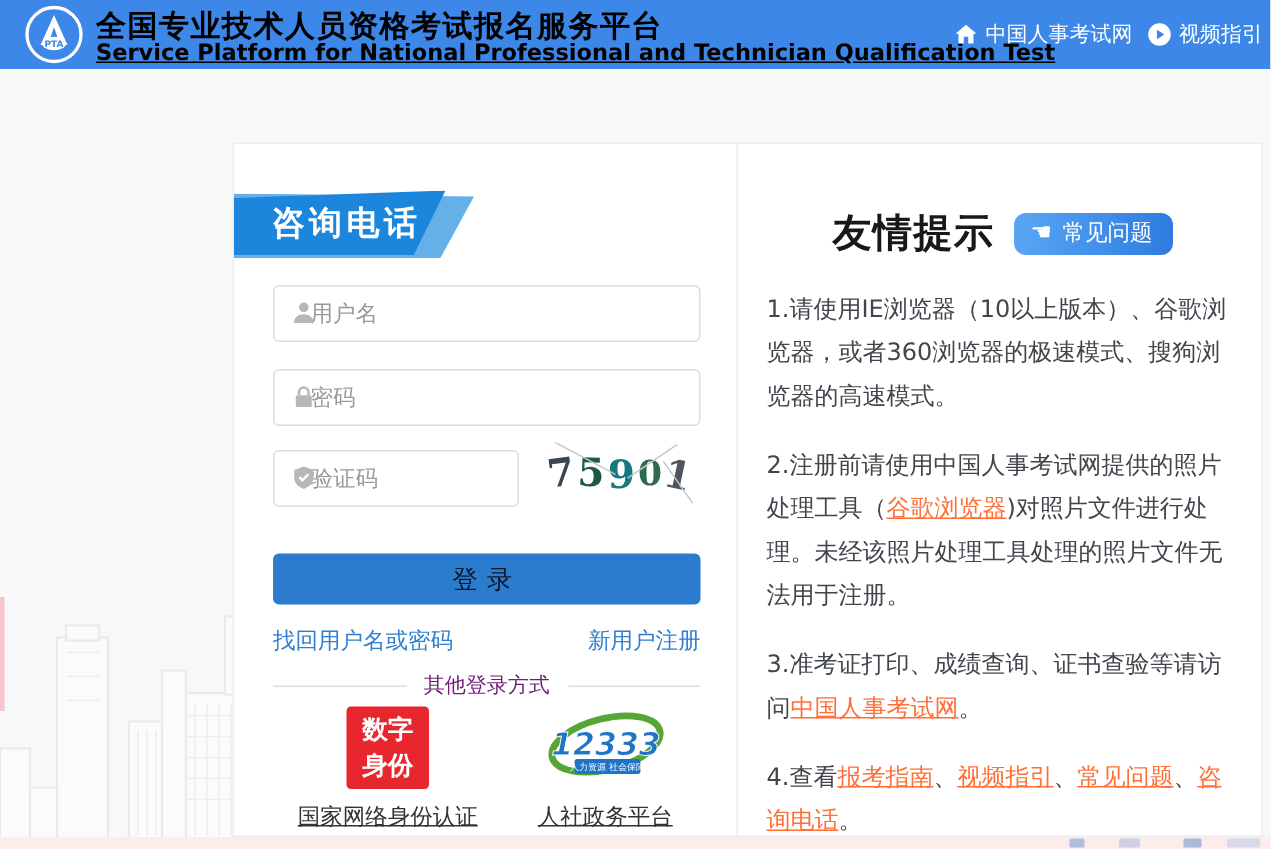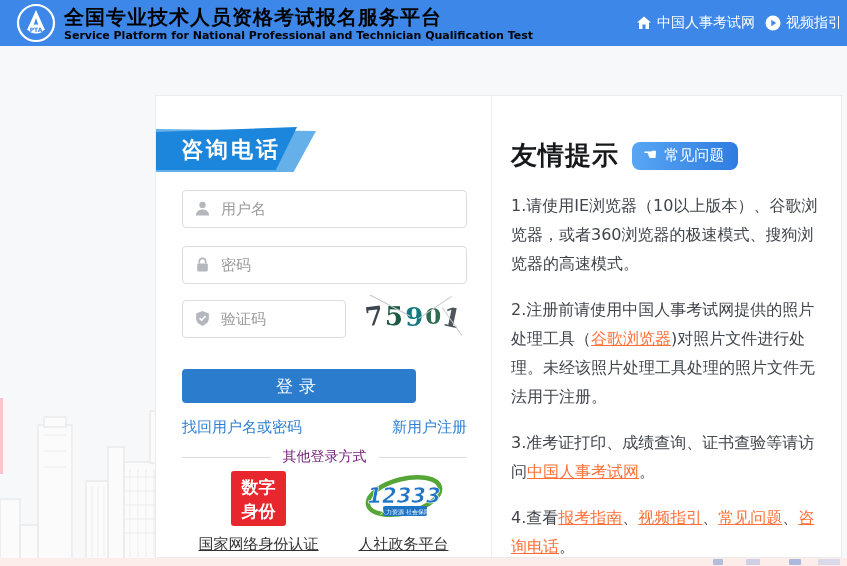--- a/index.html
+++ b/index.html
@@ -10,21 +10,21 @@
   }
   
   .header {
     position:absolute; top:0; left:0; width:847px; height:46px;
     background:var(--header-blue); display:flex; align-items:center;
     overflow:hidden; z-index:5;
   }
   .logo-wrap { margin-left:16px; width:40px; height:40px; flex:0 0 auto; }
   .title-block { margin-left:8px; color:#000000; }
   .title-block .title { font-size:20px; font-weight:bold; letter-spacing:1px; line-height:24px; }
-  .title-block .subtitle { font-size:11px; font-weight:bold; line-height:13px; }
+  .title-block .subtitle { font-size:15px; font-weight:bold; line-height:13px;text-decoration:underline; }
   .header-nav {
     position:absolute; left:636px; top:0; height:46px;
     display:flex; align-items:center; gap:10px; white-space:nowrap;
     color:#fff; font-size:14px;
   }
   .nav-item { display:flex; align-items:center; gap:5px; cursor:pointer; color:#fff; text-decoration:none; }
   .nav-icon { width:16px; height:16px; display:block; }
   
   .card {
     position:absolute; left:155px; top:95px; width:687px; height:463px;
@@ -41,21 +41,21 @@
   .ribbon {
     position:absolute; left:0; top:31px; width:141px; height:43px;
     background:var(--panel-blue);
     clip-path:polygon(0 5px,100% 0,85% 100%,0 100%);
     color:#fff; font-size:22px; font-weight:bold; letter-spacing:3px;
     line-height:45px; padding-left:25px;
   }
   .field { position:absolute; left:26px; width:285px; height:38px; }
   .field input {
     width:100%; height:100%; border:1px solid #dcdcdc; border-radius:4px;
-    padding:0 10px 0 38px; font-size:15px; color:#333; outline:none;
+    padding:0 10px 0 24px; font-size:15px; color:#333; outline:none;
     font-family:inherit; background:#fff;
   }
   .field input::placeholder { color:var(--placeholder-gray); }
   .field .in-icon { position:absolute; left:12px; top:10px; width:17px; height:17px; }
   .f-user { top:94px; }
   .f-pass { top:150px; }
   .f-captcha { top:204px; width:164px; }
   .captcha-box {
     position:absolute; left:203px; top:199px; width:112px; height:47px;
     background:#fff; cursor:pointer; overflow:hidden;
@@ -65,23 +65,23 @@
   .captcha-box .chars span:nth-child(1){ color:#3b4650; transform:rotate(-7deg); }
   .captcha-box .chars span:nth-child(2){ color:#1e5a41; transform:rotate(2deg); }
   .captcha-box .chars span:nth-child(3){ color:#147a80; transform:translateY(1px); }
   .captcha-box .chars span:nth-child(4){ color:#2f6b4e; font-size:23px; transform:translateY(-1px); }
   .captcha-box .chars span:nth-child(5){ color:#4e555c; transform:rotate(12deg) translateY(2px); }
   .scratch { position:absolute; background:#c4c8cc; height:1px; }
   .s1 { width:46px; left:8px; top:10px; transform:rotate(28deg); }
   .s2 { width:40px; left:56px; top:12px; transform:rotate(-34deg); }
   .s3 { width:34px; left:76px; top:26px; transform:rotate(55deg); }
   .login-btn {
-    position:absolute; left:26px; top:273px; width:234px; height:34px;
+    position:absolute; left:26px; top:273px; width:285px; height:34px;
     background:var(--button-blue); border:none; border-radius:4px;
-    color:#ffffff; font-size:17px; letter-spacing:6px; cursor:pointer;
+    color:#0f172a; font-size:17px; letter-spacing:6px; cursor:pointer;
     font-family:inherit;
   }
   .links-row {
     position:absolute; left:26px; top:322px; width:285px;
     display:flex; justify-content:space-between; font-size:15px;
   }
   .links-row a { color:var(--link-blue); text-decoration:none; cursor:pointer; }
   .other-divider {
     position:absolute; left:26px; top:352px; width:285px;
     display:flex; align-items:center; gap:12px;
@@ -95,21 +95,21 @@
   .method { display:flex; flex-direction:column; align-items:center; cursor:pointer; }
   .badge-red {
     width:55px; height:55px; background:var(--badge-red); border-radius:3px;
     color:#fff; font-size:17px; font-weight:bold; line-height:24px;
     display:flex; flex-direction:column; align-items:center; justify-content:center;
   }
   .method-label { margin-top:9px; font-size:15px; color:#333;text-decoration:underline; }
   
   .tips-panel { position:absolute; left:336px; top:0; right:0; bottom:0; padding:42px 22px 0 19px; }
   .tips-head { display:flex; align-items:center; }
-  .tips-title { font-size:26px; font-weight:bold; color:#17181a; letter-spacing:1px; }
+  .tips-title { font-size:26px; font-weight:bold; color:#17181a; letter-spacing:1px;margin-left:44px; }
   .faq-btn {
     margin-left:13px; height:28px; padding:0 14px 0 11px; border:none;
     border-radius:8px; display:flex; align-items:center; gap:7px;
     background:linear-gradient(90deg,#58a6f3,#2e7ce0);
     color:#fff; font-size:15px; cursor:pointer; font-family:inherit;
   }
   .hand-icon { font-size:16px; line-height:1; transform:translateY(-1px); }
   .tips-list { margin-top:18px; }
   .tips-list p { font-size:16px; line-height:29px; color:#41454c; margin-bottom:17px; }
   .tip-link { color:var(--link-orange); text-decoration:underline; cursor:pointer; }

